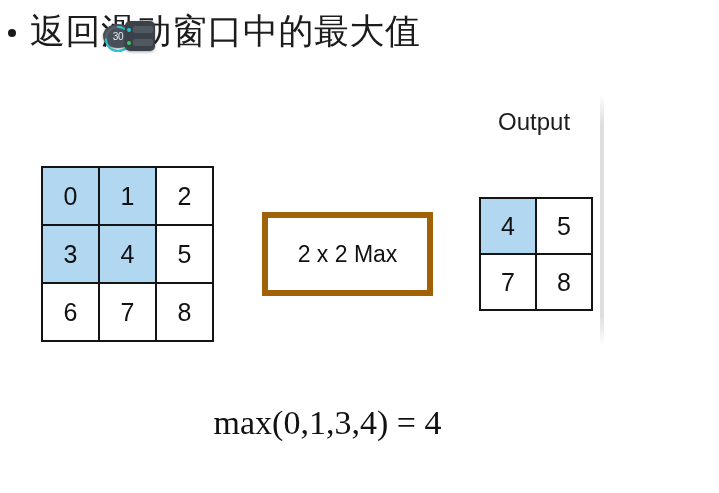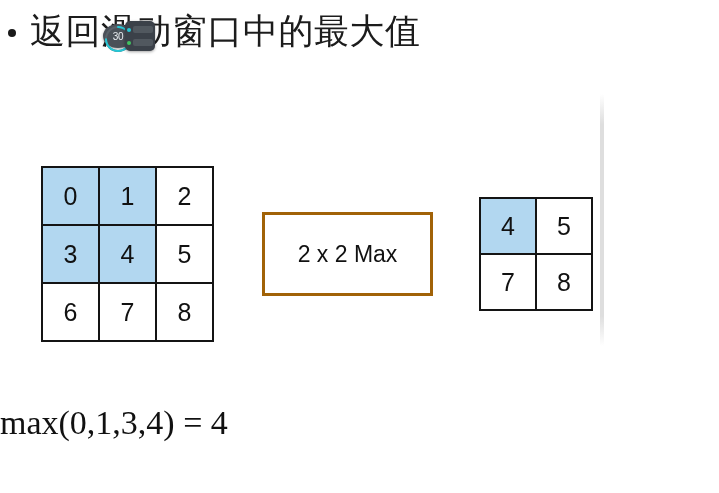--- a/index.html
+++ b/index.html
@@ -170,21 +170,21 @@
   #output-grid .cell { font-size: 25px; }
   .cell.hl { background: #b2d7f0; }
 
   
   #op-box {
     position: absolute;
     left: 262px;
     top: 212px;
     width: 171px;
     height: 84px;
-    border: 3px solid #a16207;
+    border: 6px solid #a16207;
     background: #ffffff;
     box-sizing: border-box;
     display: flex;
     flex-direction: column;
     align-items: center;
     justify-content: center;
   }
   #op-box .op-line {
     font-family: "Liberation Sans", sans-serif;
     font-size: 23px;
@@ -206,20 +206,21 @@
         rgba(222,222,222,1) 88%,
         rgba(225,225,225,0) 100%);
   }
 
   
   #formula {
     position: absolute;
     left: 0;
     top: 404px;
     width: 655px;
+    text-align: center;
     font-family: "Liberation Serif", "DejaVu Serif", serif;
     font-size: 34px;
     color: #111111;
     white-space: nowrap;
   }
 </style>
 </head>
 <body>
 
 <div id="slide">
@@ -243,20 +244,21 @@
         <span class="row-chip"></span>
       </div>
       <div class="overlay-panel-row">
         <span class="dot-sm dot-green"></span>
         <span class="row-chip"></span>
       </div>
     </div>
   </div>
 
 
+  <div class="section-label" id="label-output">Output</div>
 
   <div class="grid" id="input-grid">
     <div class="cell hl">0</div>
     <div class="cell hl">1</div>
     <div class="cell">2</div>
     <div class="cell hl">3</div>
     <div class="cell hl">4</div>
     <div class="cell">5</div>
     <div class="cell">6</div>
     <div class="cell">7</div>

